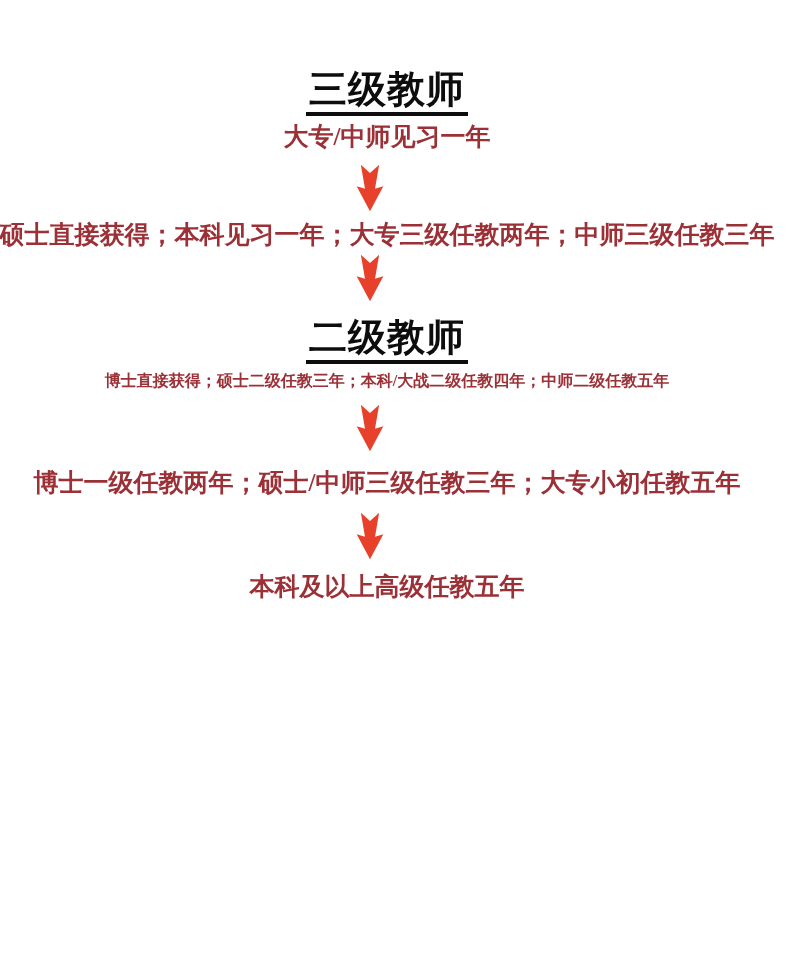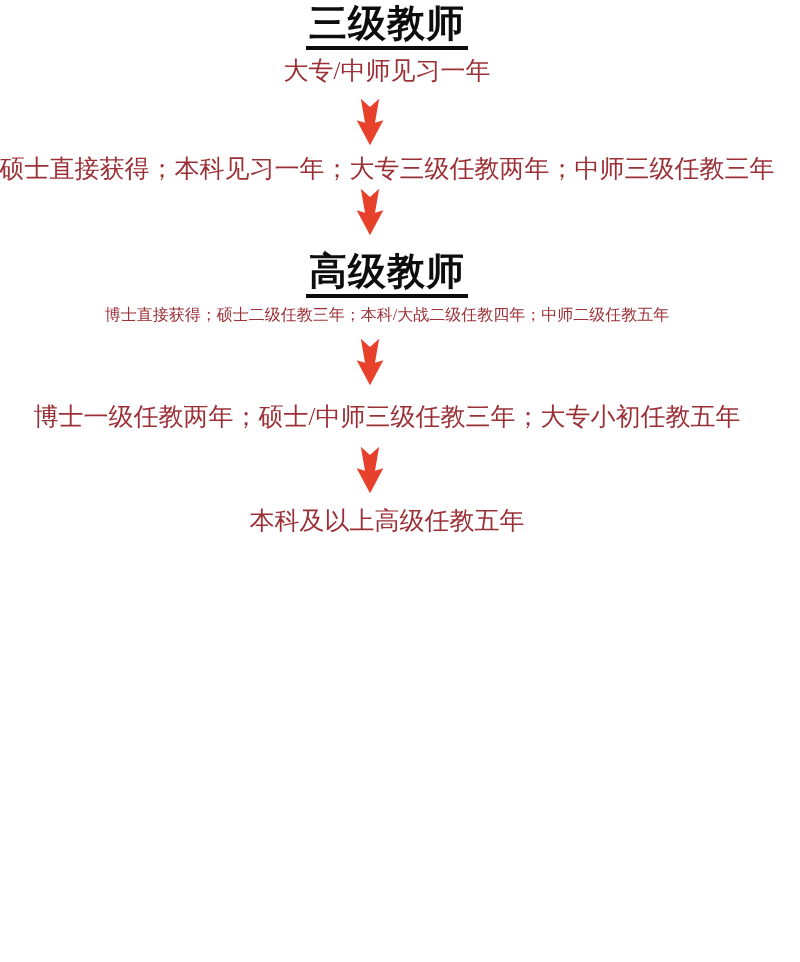--- a/index.html
+++ b/index.html
@@ -12,20 +12,21 @@
   html, body {
     width: 800px;
     height: 962px;
     background: var(--color-background);
     overflow: hidden;
     font-family: "Liberation Serif", "DejaVu Serif", serif;
   }
   .flow {
     width: 800px;
     height: 819px;
+    padding-top: 66px;
     padding-right: 26px;
     display: flex;
     flex-direction: column;
     align-items: center;
   }
   .level-title {
     font-size: 38px;
     line-height: 46px;
     font-weight: bold;
     color: var(--color-title-text);
@@ -33,21 +34,21 @@
     white-space: nowrap;
   }
   .level-title .underlined {
     display: inline-block;
     border-bottom: 4px solid var(--color-title-text);
     padding: 0 3px;
   }
   .level-req {
     font-size: 25px;
     line-height: 30px;
-    font-weight: normal;
+    font-weight: bold;
     color: var(--color-requirement-text);
     white-space: nowrap;
   }
   .req-tight { font-size: 16px; }
   .arrow {
     width: 30px;
     height: 52px;
     color: var(--color-arrow);
     transform: translateX(-17px);
     flex: 0 0 auto;
@@ -79,21 +80,21 @@
   <svg class="arrow" viewBox="0 0 36 56" aria-hidden="true">
     <polygon fill="currentColor" points="7,0 18,10 29,0 24,29 34,26 18,56 2,26 12,29"></polygon>
   </svg>
 
   <div class="level-req">硕士直接获得；本科见习一年；大专三级任教两年；中师三级任教三年</div>
 
   <svg class="arrow" viewBox="0 0 36 56" aria-hidden="true">
     <polygon fill="currentColor" points="7,0 18,10 29,0 24,29 34,26 18,56 2,26 12,29"></polygon>
   </svg>
 
-  <h1 class="level-title"><span class="underlined">高级教师</span></h1>
+  <h1 class="level-title"><span class="underlined">二级教师</span></h1>
   <div class="level-req req-tight">博士直接获得；硕士二级任教三年；本科/大战二级任教四年；中师二级任教五年</div>
 
   <svg class="arrow" viewBox="0 0 36 56" aria-hidden="true">
     <polygon fill="currentColor" points="7,0 18,10 29,0 24,29 34,26 18,56 2,26 12,29"></polygon>
   </svg>
 
   <div class="level-req">博士一级任教两年；硕士/中师三级任教三年；大专小初任教五年</div>
 
   <svg class="arrow" viewBox="0 0 36 56" aria-hidden="true">
     <polygon fill="currentColor" points="7,0 18,10 29,0 24,29 34,26 18,56 2,26 12,29"></polygon>

